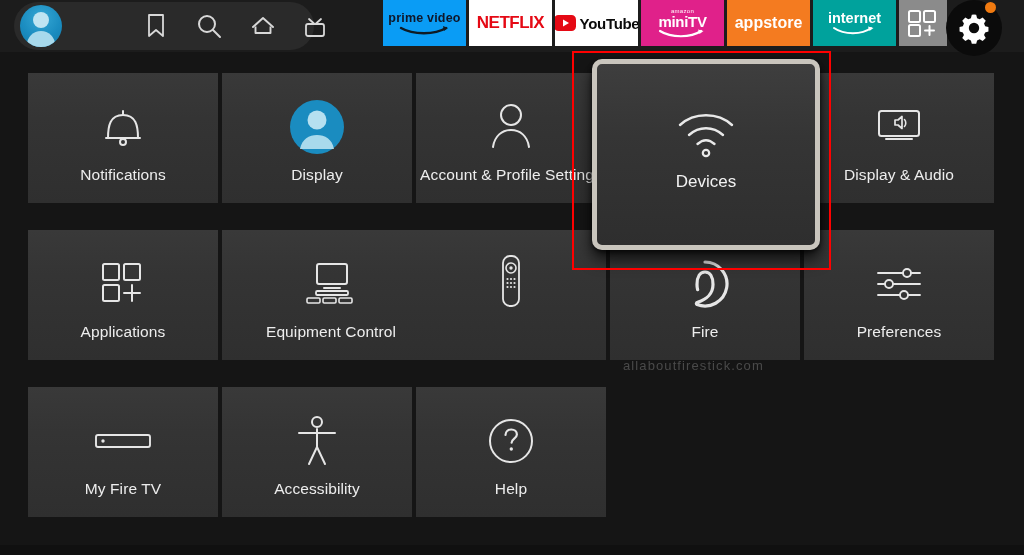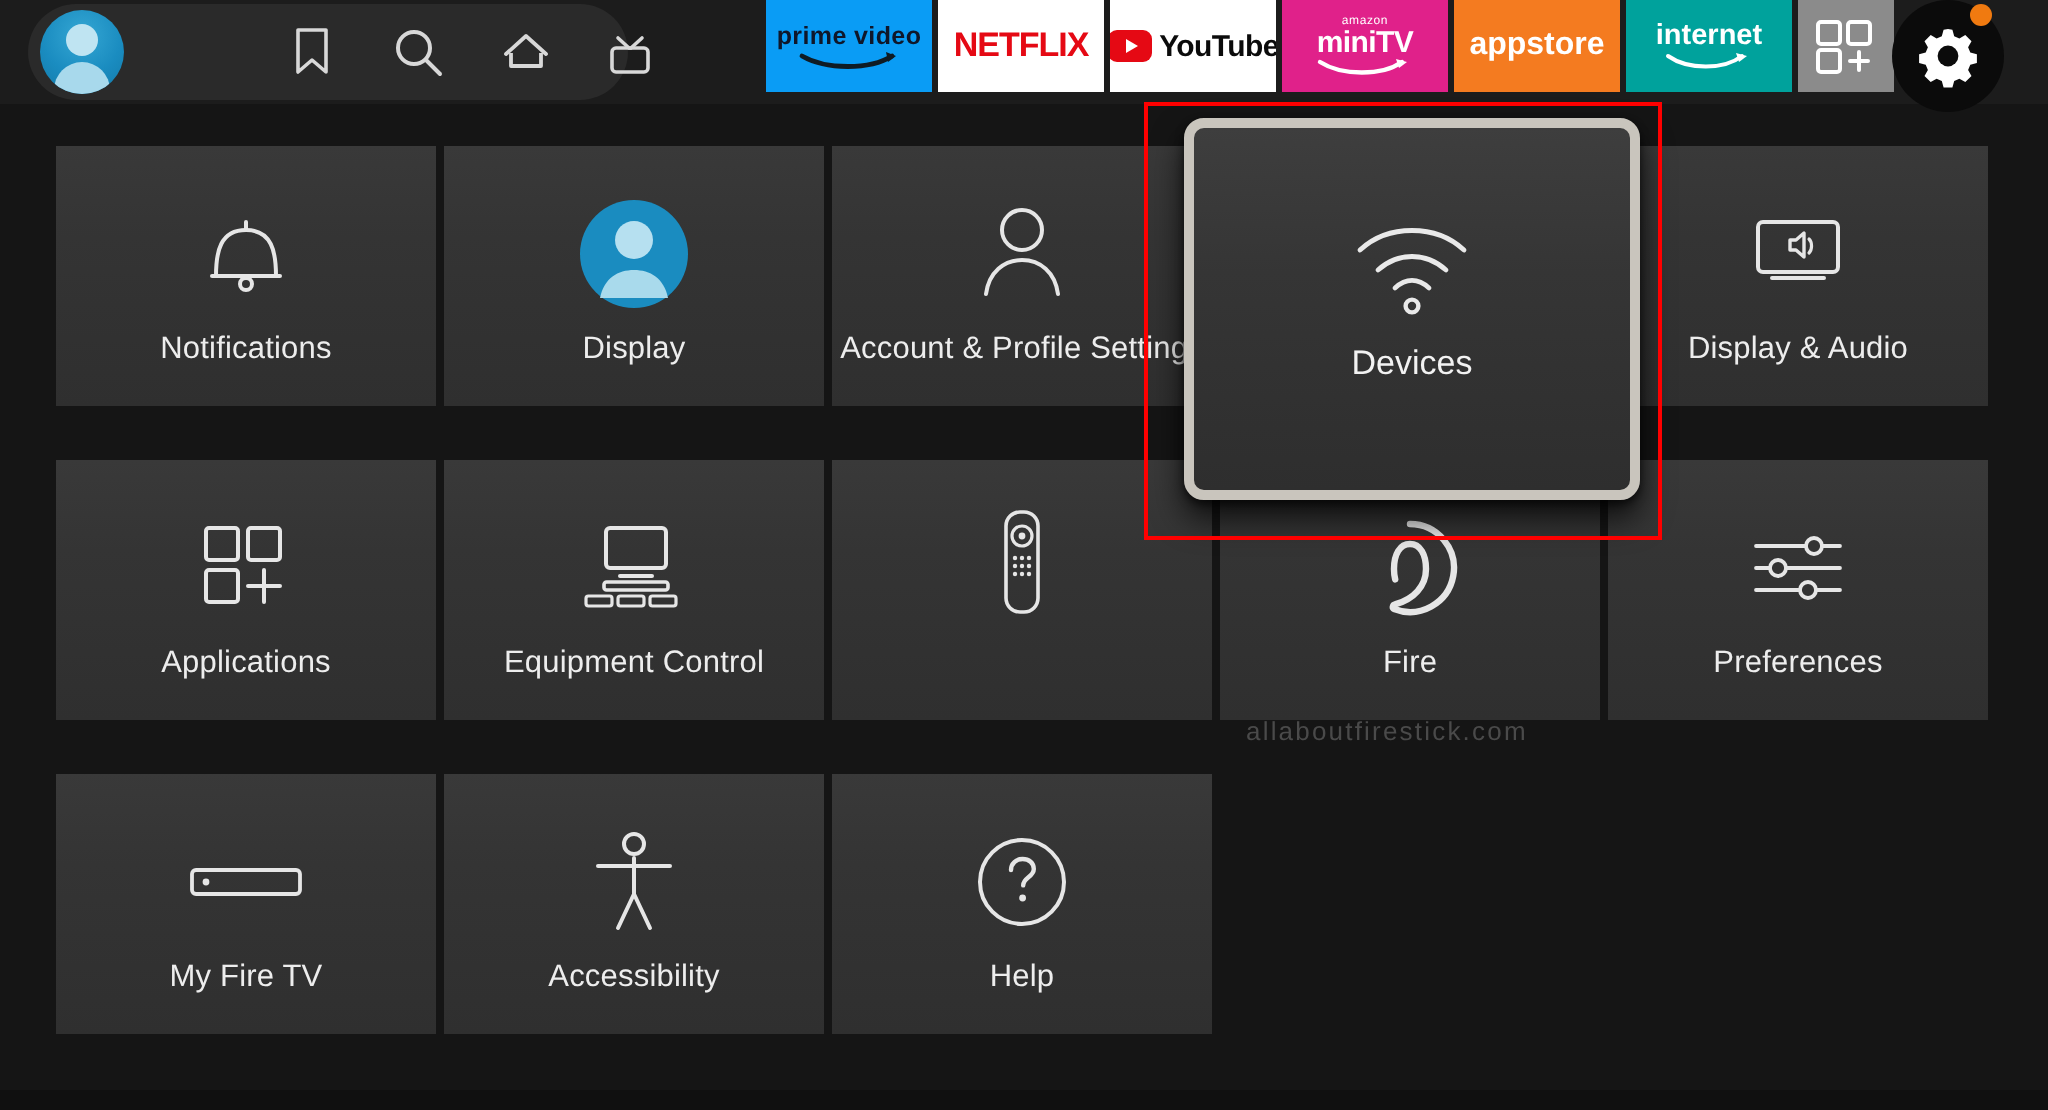--- a/index.html
+++ b/index.html
@@ -249,21 +249,21 @@
         <svg width="50" height="48" viewBox="0 0 50 48">
           <rect x="5" y="4" width="16" height="16" rx="1.5" fill="none" stroke="#e6e6e6" stroke-width="2"></rect>
           <rect x="26" y="4" width="16" height="16" rx="1.5" fill="none" stroke="#e6e6e6" stroke-width="2"></rect>
           <rect x="5" y="25" width="16" height="16" rx="1.5" fill="none" stroke="#e6e6e6" stroke-width="2"></rect>
           <path d="M34 25v16M26 33h16" stroke="#e6e6e6" stroke-width="2" stroke-linecap="round"></path>
         </svg>
       </div>
       <div class="lab">Applications</div>
     </div>
 
-    <div class="tile" style="left:194px;top:157px;">
+    <div class="tile" style="left:194px;top:157px;padding-left:28px;">
       <div class="ico">
         <svg width="62" height="48" viewBox="0 0 62 48">
           <rect x="17" y="4" width="30" height="20" rx="2" fill="none" stroke="#e6e6e6" stroke-width="2"></rect>
           <line x1="24" y1="28" x2="40" y2="28" stroke="#e6e6e6" stroke-width="2" stroke-linecap="round"></line>
           <rect x="16" y="31" width="32" height="4" rx="1.3" fill="none" stroke="#e6e6e6" stroke-width="1.8"></rect>
           <rect x="7" y="38" width="13" height="5" rx="1.2" fill="none" stroke="#e6e6e6" stroke-width="1.6"></rect>
           <rect x="23" y="38" width="13" height="5" rx="1.2" fill="none" stroke="#e6e6e6" stroke-width="1.6"></rect>
           <rect x="39" y="38" width="13" height="5" rx="1.2" fill="none" stroke="#e6e6e6" stroke-width="1.6"></rect>
         </svg>
       </div>

